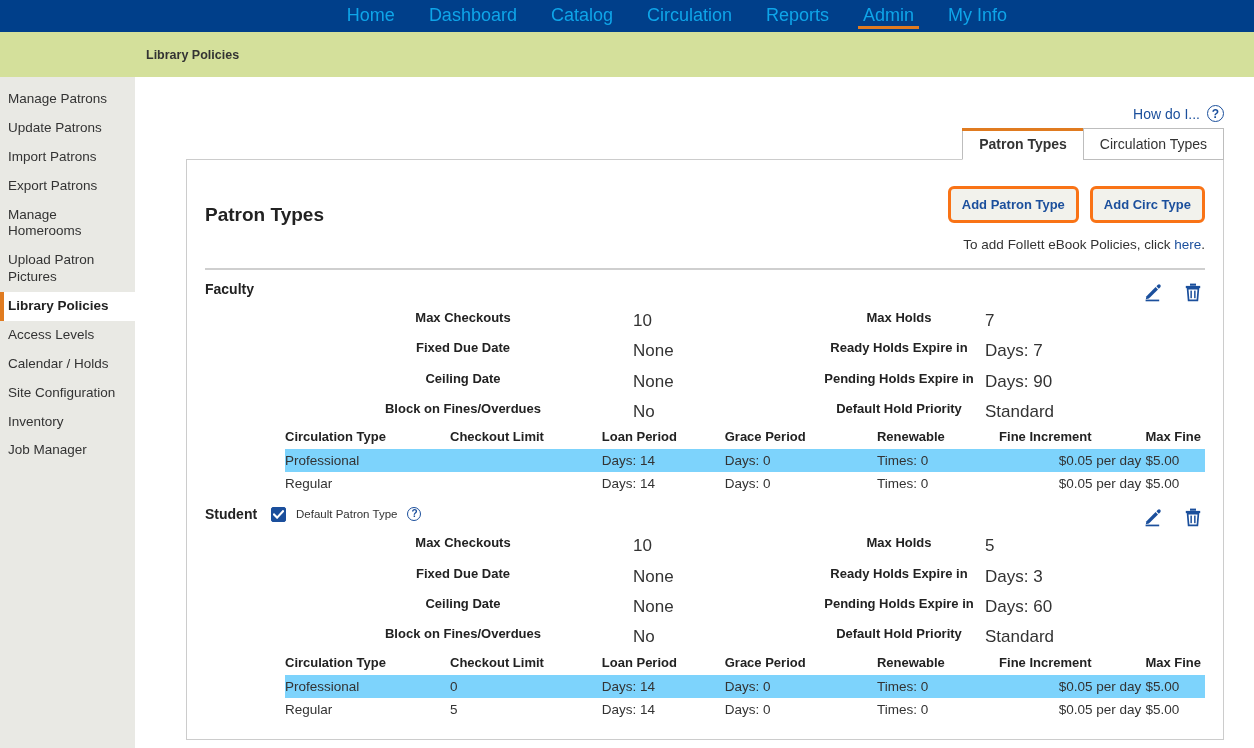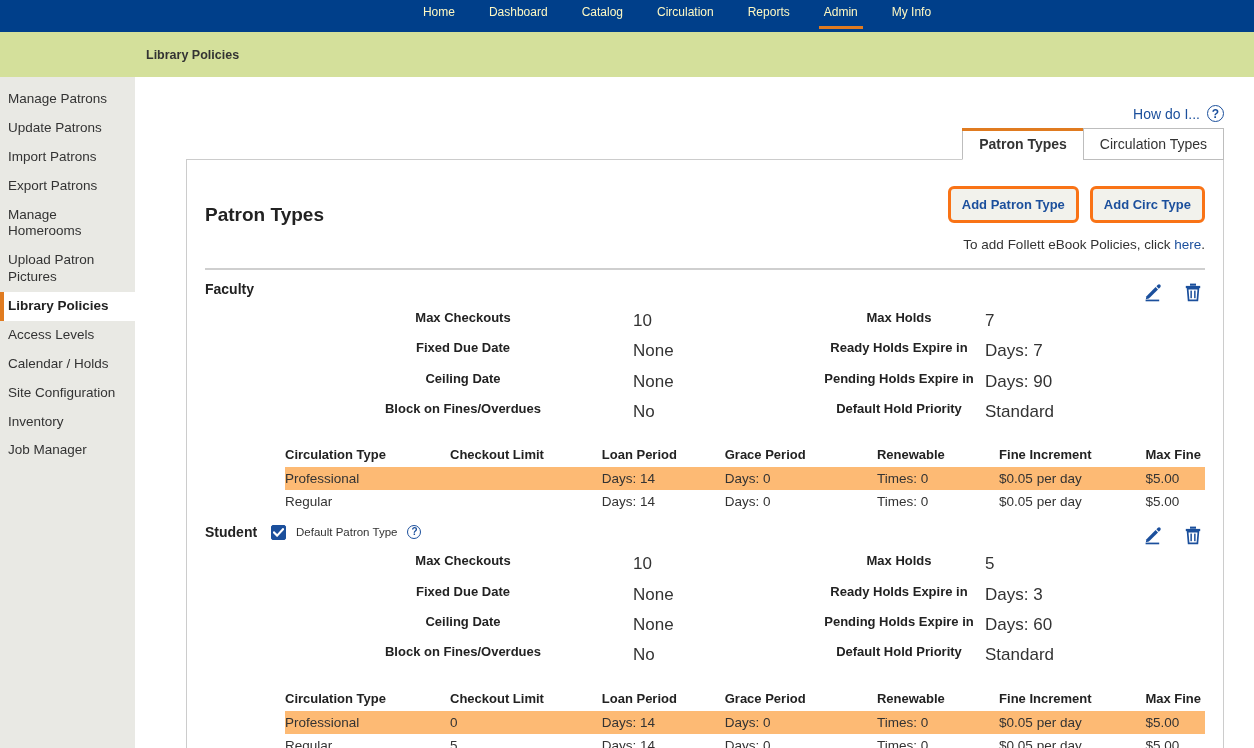--- a/index.html
+++ b/index.html
@@ -15,22 +15,22 @@
   .topnav {
     height: 32px;
     background: #003f8a;
     display: flex;
     align-items: stretch;
     justify-content: center;
     gap: 0px;
     padding-left: 100px;
   }
   .nav-item {
-    color: #fef9c3;
-    font-size: 12px;
+    color: #0ea5e9;
+    font-size: 18px;
     line-height: 1;
     padding: 6px 17px 16px 17px;
     cursor: pointer;
     position: relative;
     white-space: nowrap;
     display: flex;
     align-items: flex-start;
   }
   .nav-item.active::after {
     content: "";
@@ -271,47 +271,46 @@
   }
   .at-value {
     font-size: 17px;
     color: #333333;
     padding: 2px 0;
     line-height: 1.55;
   }
 
   
   .circ-table {
-    margin-top: 18px;
     margin-left: 80px;
     width: calc(100% - 80px);
     border-collapse: collapse;
   }
   .circ-table th {
     text-align: left;
     font-size: 13px;
     font-weight: bold;
     color: #222222;
     padding: 2px 4px 5px 0;
     white-space: nowrap;
   }
   .circ-table td {
     font-size: 13.5px;
     color: #333333;
     padding: 4px 4px 4px 0;
     white-space: nowrap;
   }
-  .circ-table tbody tr.alt { background: #fdba74; }
+  .circ-table tbody tr.alt { background: #7dd3fc; }
 
   .col-type   { width: 172px; }
   .col-limit  { width: 158px; }
   .col-loan   { width: 128px; }
   .col-grace  { width: 160px; }
   .col-renew  { width: 128px; }
-  .col-fine   { width: 152px; }
+  .col-fine   { width: 152px; text-align: right; }
   .col-max    { width: auto; }
 </style>
 </head>
 <body>
 
 <div class="topnav" id="topnav">
     <div class="nav-item">Home</div>
     <div class="nav-item">Dashboard</div>
     <div class="nav-item">Catalog</div>
     <div class="nav-item">Circulation</div>

